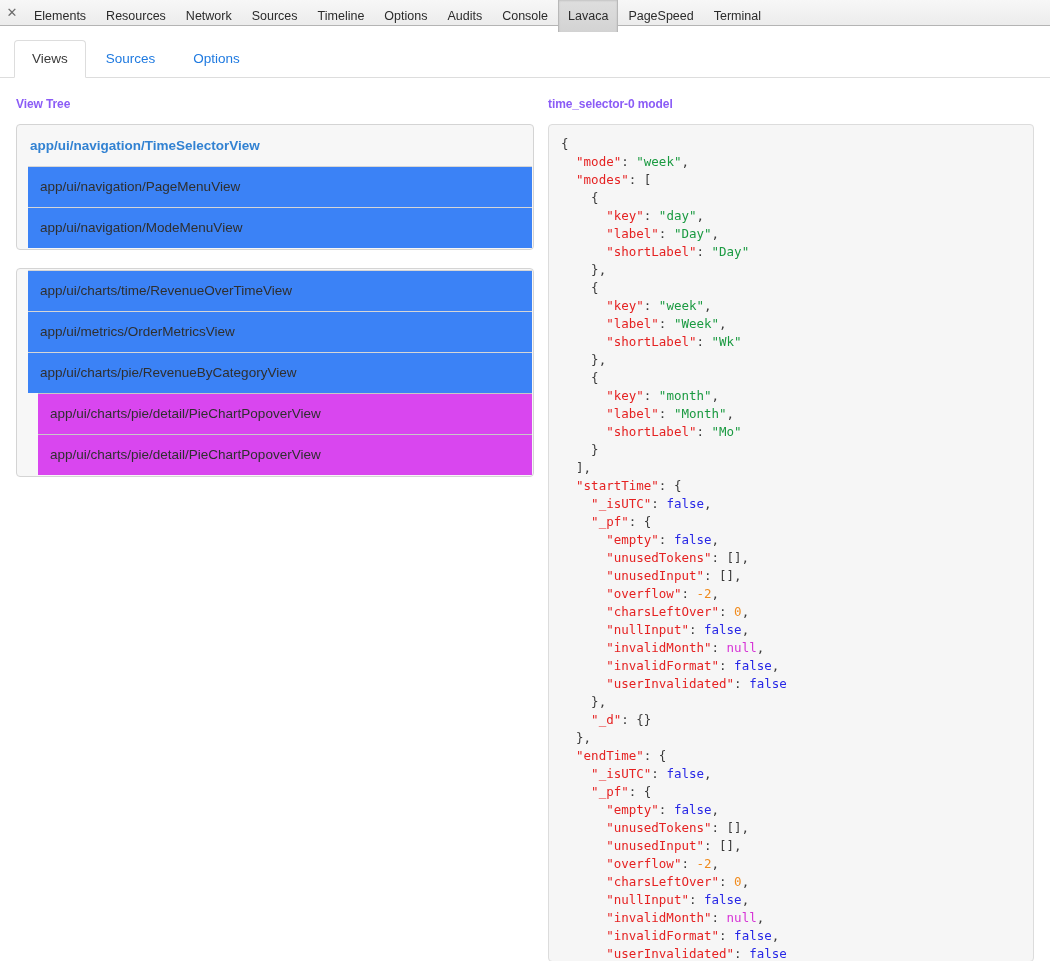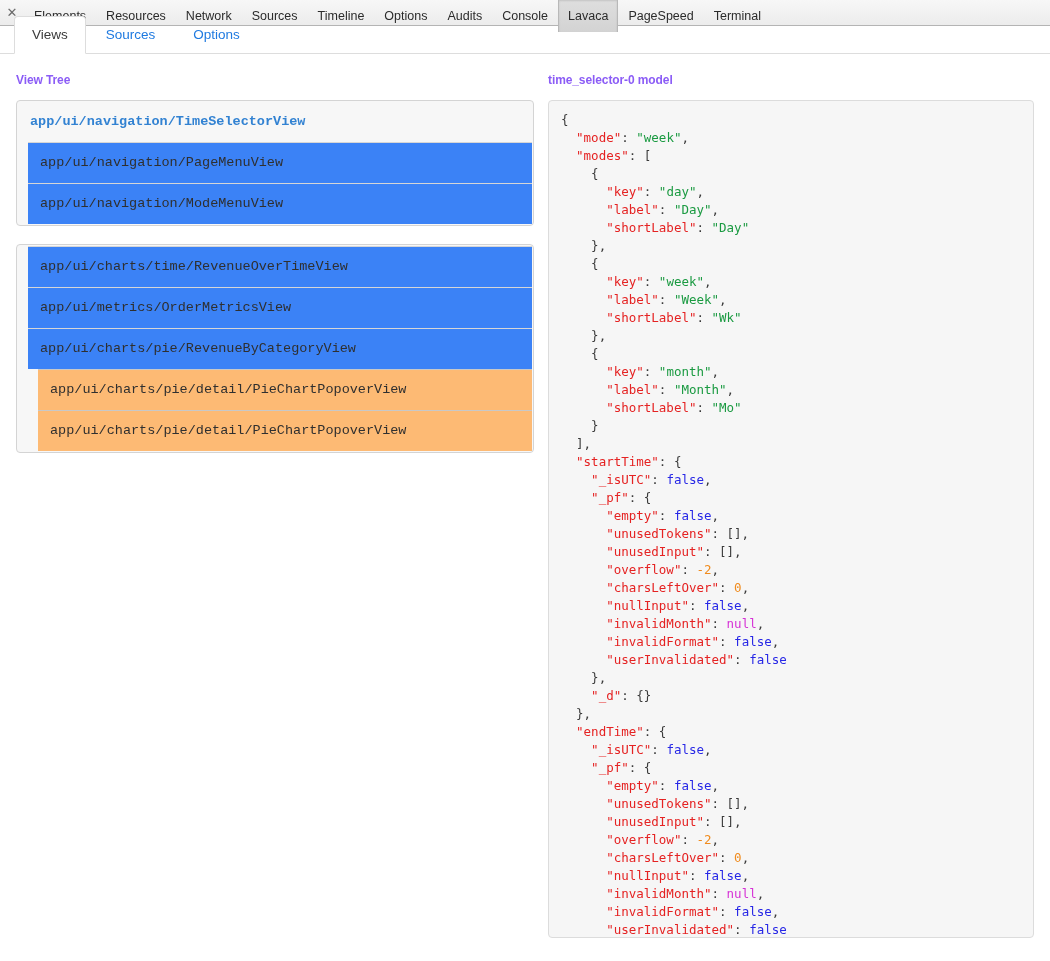--- a/index.html
+++ b/index.html
@@ -51,21 +51,21 @@
   .toolbar-item.active {
     background: linear-gradient(to bottom, #dedede 0%, #d3d3d3 100%);
     border-left: 1px solid #b8b8b8;
     border-right: 1px solid #b8b8b8;
     box-shadow: inset 0 1px 2px rgba(0,0,0,0.12);
   }
 
   
   .nav-tabs {
     position: relative;
-    height: 28px;
+    height: 52px;
     padding-left: 14px;
     box-sizing: border-box;
     display: flex;
     align-items: flex-end;
   }
   .nav-tabs::after {
     content: "";
     position: absolute;
     left: 0; right: 0; bottom: 0;
     height: 1px;
@@ -119,40 +119,39 @@
     padding: 1px;
     box-sizing: border-box;
     overflow: hidden;
   }
   .tree-row {
     box-sizing: border-box;
     font-size: 13.5px;
     line-height: 18px;
     padding: 11px 12px;
     cursor: pointer;
-    font-family: Liberation Mono, monospace;
   }
   
   .tree-row.d0 {
     font-weight: bold;
     background: #f7f7f7;
     padding-left: 12px;
   }
   .tree-row.d0.link { color: #3282d2; }
   .tree-row.d0.plain { color: #2a2a2a; }
 
   .tree-row.d1 {
     background: #3b82f6;
     color: #2f2f2f;
     margin-left: 10px;
     border-top: 1px solid #d6d6d6;
     padding-left: 12px;
   }
   .tree-row.d2 {
-    background: #fdba74;
+    background: #d946ef;
     color: #2f2f2f;
     margin-left: 20px;
     border-top: 1px solid #c8c8c8;
     padding-left: 12px;
   }
 
   
   .json-box {
     border: 1px solid #dcdcdc;
     border-radius: 4px;

